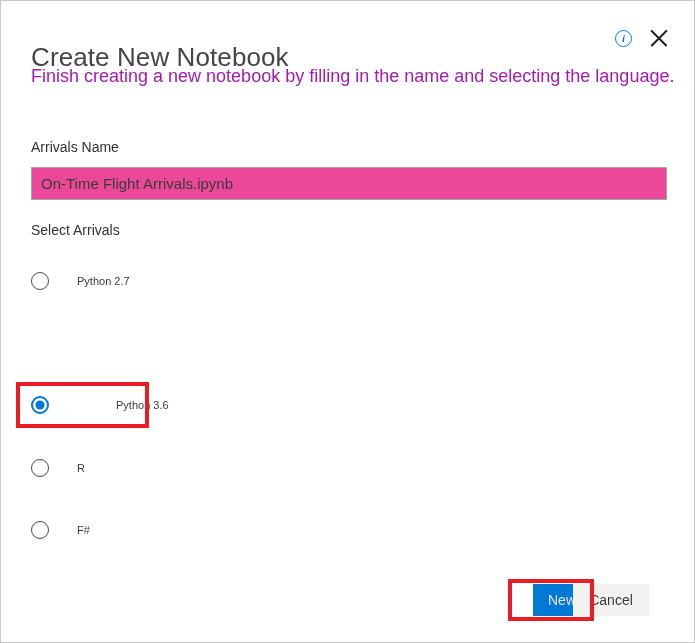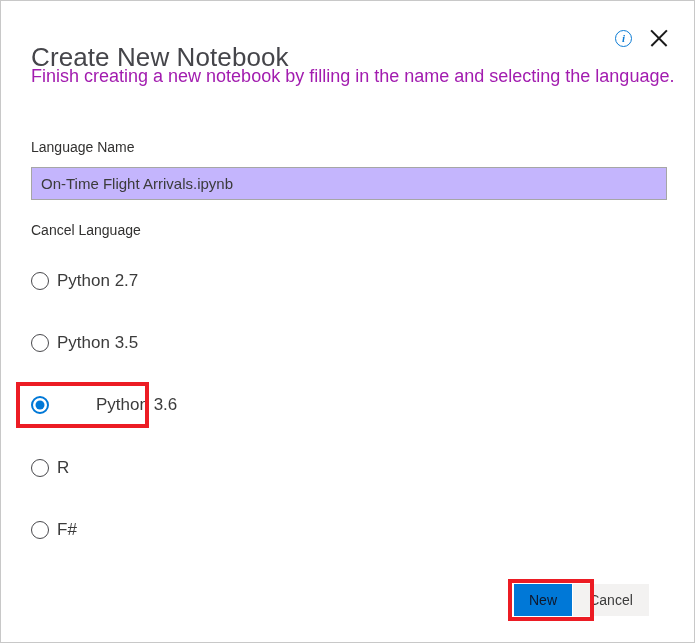--- a/index.html
+++ b/index.html
@@ -95,21 +95,21 @@
   #label-select-language { left: 30px; top: 221px; }
 
   .text-input {
     position: absolute;
     left: 30px;
     top: 166px;
     width: 636px;
     height: 33px;
     box-sizing: border-box;
     border: 1px solid #a6a6a6;
-    background: #c4b5fd;
+    background: #ec4899;
     font-family: "Liberation Sans", sans-serif;
     font-size: 15px;
     color: #3b3b3b;
     padding: 0 9px;
     outline: none;
   }
 
   
   .radio-row {
     position: absolute;
@@ -138,22 +138,22 @@
     position: absolute;
     left: 50%;
     top: 50%;
     width: 9px;
     height: 9px;
     border-radius: 50%;
     background: #0078d7;
     transform: translate(-50%, -50%);
   }
   .radio-label {
-    margin-left: 8px;
-    font-size: 17px;
+    margin-left: 28px;
+    font-size: 11px;
     color: #3b3b3b;
     white-space: nowrap;
   }
 
   
   .highlight-box {
     position: absolute;
     border: 4px solid #ec1c24;
     background: transparent;
     box-sizing: border-box;
@@ -178,25 +178,25 @@
     height: 32px;
     box-sizing: border-box;
     border: none;
     font-family: "Liberation Sans", sans-serif;
     font-size: 14px;
     cursor: pointer;
     padding: 0;
     outline: none;
   }
   #btn-new {
-    left: 513px;
+    left: 532px;
     top: 583px;
     width: 58px;
     background: #0078d7;
-    color: #0f172a;
+    color: #e5e5e5;
   }
   #btn-cancel {
     left: 572px;
     top: 583px;
     width: 76px;
     background: #f3f2f1;
     color: #3b3b3b;
   }
 </style>
 </head>
@@ -205,34 +205,30 @@
 <div id="dialog">
 
   <div class="header-icons">
     <div class="info-icon" title="More information">i</div>
     <div class="close-icon"></div>
   </div>
 
   <div class="title">Create New Notebook</div>
   <div class="subtitle">Finish creating a new notebook by filling in the name and selecting the language.</div>
 
-  <div class="field-label" id="label-notebook-name">Language Name</div>
+  <div class="field-label" id="label-notebook-name">Arrivals Name</div>
   <input class="text-input" type="text" value="On-Time Flight Arrivals.ipynb" style="">
 
-  <div class="field-label" id="label-select-language">Cancel Language</div>
+  <div class="field-label" id="label-select-language">Select Arrivals</div>
 
   <div class="radio-row" style="top:270px;">
     <span class="radio-mark"></span>
     <span class="radio-label">Python 2.7</span>
   </div>
 
-  <div class="radio-row" style="top:332px;">
-    <span class="radio-mark"></span>
-    <span class="radio-label">Python 3.5</span>
-  </div>
 
   <div class="radio-row selected" style="top:394px;gap:39px;">
     <span class="radio-mark"></span>
     <span class="radio-label">Python 3.6</span>
   </div>
 
   <div class="radio-row" style="top:457px;">
     <span class="radio-mark"></span>
     <span class="radio-label">R</span>
   </div>

